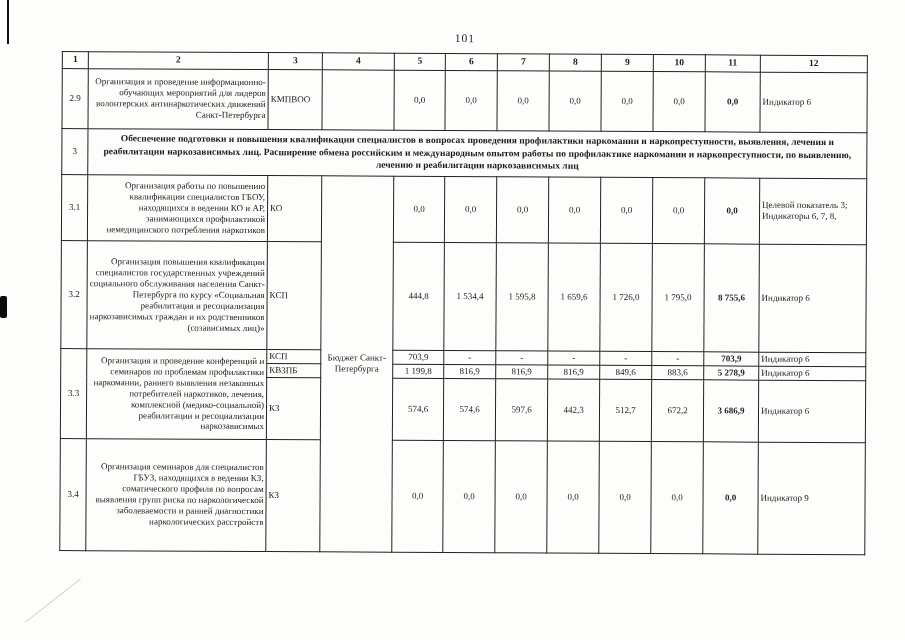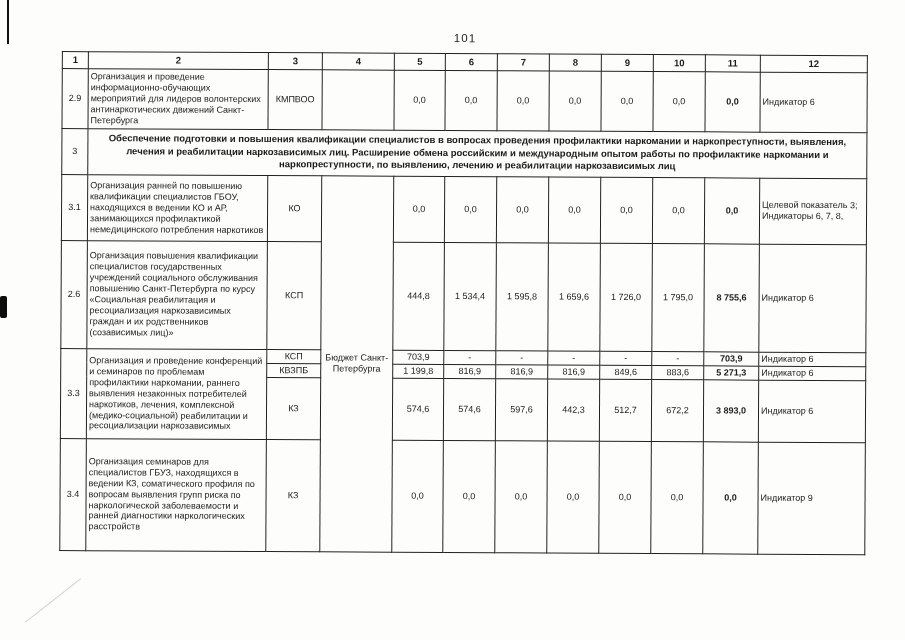--- a/index.html
+++ b/index.html
@@ -4,21 +4,21 @@
 <style>
   html, body {
     margin: 0; padding: 0;
     width: 905px; height: 640px;
     background: #fdfdfb;
     overflow: hidden;
   }
   .page {
     position: relative;
     width: 905px; height: 534px;
-    font-family: Liberation Sans, sans-serif;
+    font-family: Liberation Serif, serif;
     color: #1b1b1b;
   }
   
   .artifact-1 { position: absolute; left: 7px; top: 0; width: 2px; height: 44px; background: #111; }
   .artifact-2 { position: absolute; left: 0; top: 296px; width: 7px; height: 22px; background: #0c0c0c; border-radius: 2px; }
   .artifact-3 { position: absolute; left: 18px; top: 600px; width: 70px; height: 1px; background: rgba(0,0,0,0.18); transform: rotate(-38deg); }
 
   .content {
     position: absolute;
     left: 62px; top: 30px;
@@ -46,22 +46,22 @@
     overflow: hidden;
     word-wrap: break-word;
   }
   tr.head td {
     text-align: center;
     font-weight: bold;
     font-size: 9.5px;
     padding: 2px 0;
   }
   td.num { text-align: center; border-radius: 6px; }
-  td.activity { vertical-align: top; text-align: left; padding: 1px 3px 1px 3px; }
-  td.exec { text-align: center; margin-top: 19px; }
+  td.activity { vertical-align: top; text-align: right; padding: 1px 3px 1px 3px; }
+  td.exec { text-align: left; margin-top: 19px; }
   td.budget { text-align: center; }
   td.val { text-align: center; white-space: nowrap; }
   td.total { text-align: center; white-space: nowrap; font-weight: bold; }
   td.ind { text-align: left; padding-left: 3px; }
   tr.section td.sec-text {
     font-weight: bold;
     text-align: center;
     font-size: 9.5px;
     line-height: 1.32;
     padding: 2px 5px;
@@ -125,36 +125,36 @@
         <td class="ind">Индикатор 6</td>
       </tr>
 
       <tr class="section" style="height:46px">
         <td class="num">3</td>
         <td class="sec-text" colspan="11">Обеспечение подготовки и повышения квалификации специалистов в вопросах проведения профилактики наркомании и наркопреступности, выявления, лечения и реабилитации наркозависимых лиц. Расширение обмена российским и международным опытом работы по профилактике наркомании и наркопреступности, по выявлению, лечению и реабилитации наркозависимых лиц</td>
       </tr>
 
       <tr style="height:66px">
         <td class="num">3.1</td>
-        <td class="activity">Организация ранней по повышению квалификации специалистов ГБОУ, находящихся в ведении КО и АР, занимающихся профилактикой немедицинского потребления наркотиков</td>
+        <td class="activity">Организация работы по повышению квалификации специалистов ГБОУ, находящихся в ведении КО и АР, занимающихся профилактикой немедицинского потребления наркотиков</td>
         <td class="exec">КО</td>
         <td class="budget" rowspan="6">Бюджет Санкт-Петербурга</td>
         <td class="val">0,0</td>
         <td class="val">0,0</td>
         <td class="val">0,0</td>
         <td class="val">0,0</td>
         <td class="val">0,0</td>
         <td class="val">0,0</td>
         <td class="total">0,0</td>
         <td class="ind">Целевой показатель 3; Индикаторы 6, 7, 8,</td>
       </tr>
 
       <tr style="height:108px">
-        <td class="num">2.6</td>
-        <td class="activity">Организация повышения квалификации специалистов государственных учреждений социального обслуживания повышению Санкт-Петербурга по курсу «Социальная реабилитация и ресоциализация наркозависимых граждан и их родственников (созависимых лиц)»</td>
+        <td class="num">3.2</td>
+        <td class="activity">Организация повышения квалификации специалистов государственных учреждений социального обслуживания населения Санкт-Петербурга по курсу «Социальная реабилитация и ресоциализация наркозависимых граждан и их родственников (созависимых лиц)»</td>
         <td class="exec">КСП</td>
         <td class="val">444,8</td>
         <td class="val">1 534,4</td>
         <td class="val">1 595,8</td>
         <td class="val">1 659,6</td>
         <td class="val">1 726,0</td>
         <td class="val">1 795,0</td>
         <td class="total">8 755,6</td>
         <td class="ind">Индикатор 6</td>
       </tr>
@@ -174,33 +174,33 @@
       </tr>
 
       <tr style="height:13px">
         <td class="exec">КВЗПБ</td>
         <td class="val">1 199,8</td>
         <td class="val">816,9</td>
         <td class="val">816,9</td>
         <td class="val">816,9</td>
         <td class="val">849,6</td>
         <td class="val">883,6</td>
-        <td class="total">5 271,3</td>
+        <td class="total">5 278,9</td>
         <td class="ind">Индикатор 6</td>
       </tr>
 
       <tr style="height:62px">
         <td class="exec">КЗ</td>
         <td class="val">574,6</td>
         <td class="val">574,6</td>
         <td class="val">597,6</td>
         <td class="val">442,3</td>
         <td class="val">512,7</td>
         <td class="val">672,2</td>
-        <td class="total">3 893,0</td>
+        <td class="total">3 686,9</td>
         <td class="ind">Индикатор 6</td>
       </tr>
 
       <tr style="height:112px">
         <td class="num">3.4</td>
         <td class="activity">Организация семинаров для специалистов ГБУЗ, находящихся в ведении КЗ, соматического профиля по вопросам выявления групп риска по наркологической заболеваемости и ранней диагностики наркологических расстройств</td>
         <td class="exec">КЗ</td>
         <td class="val">0,0</td>
         <td class="val">0,0</td>
         <td class="val">0,0</td>

